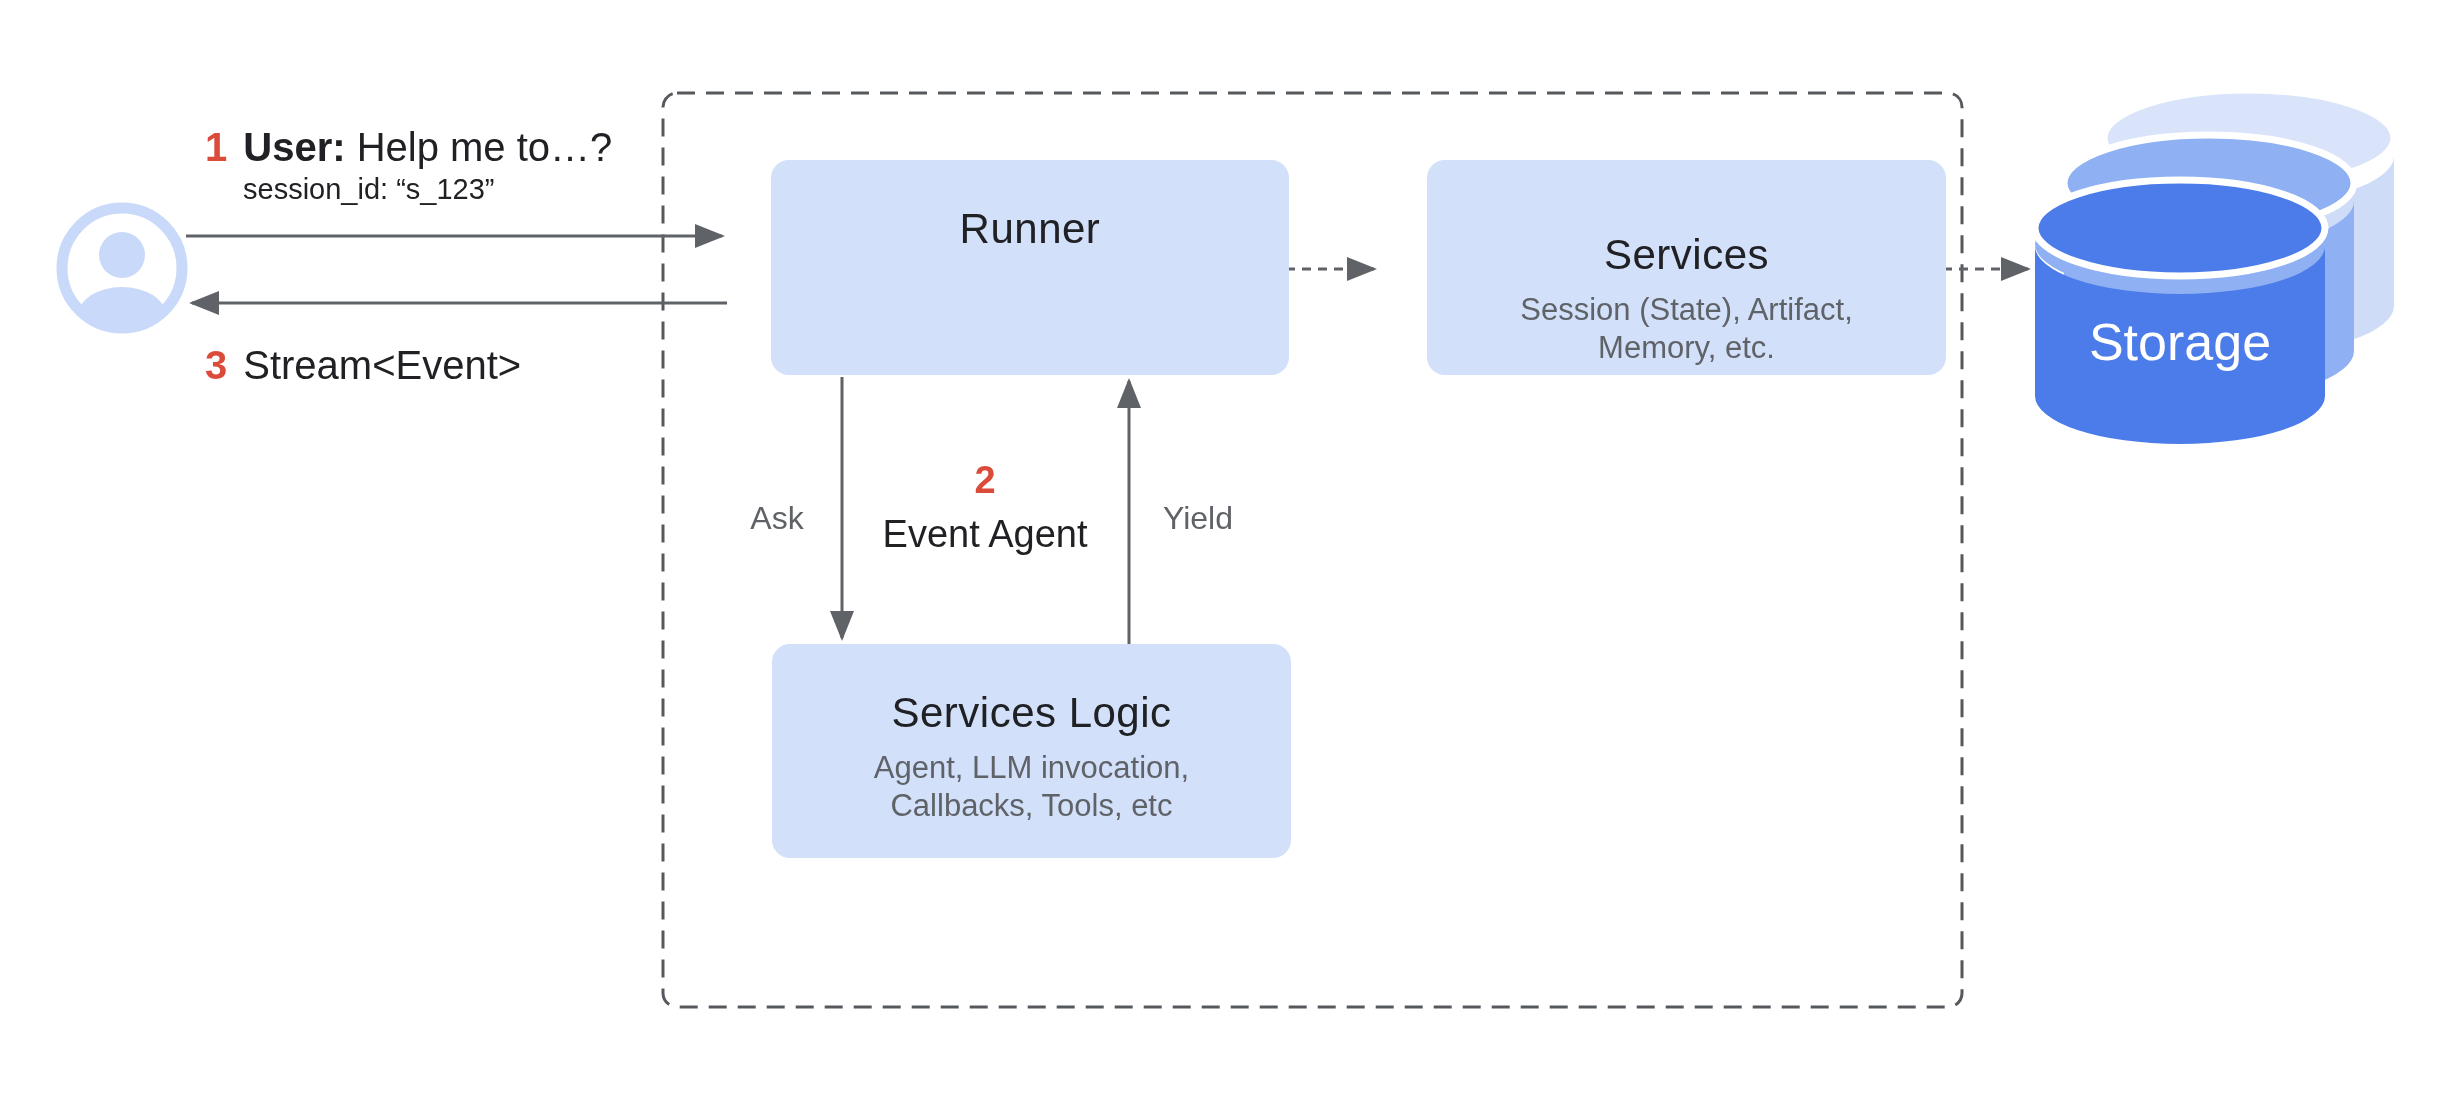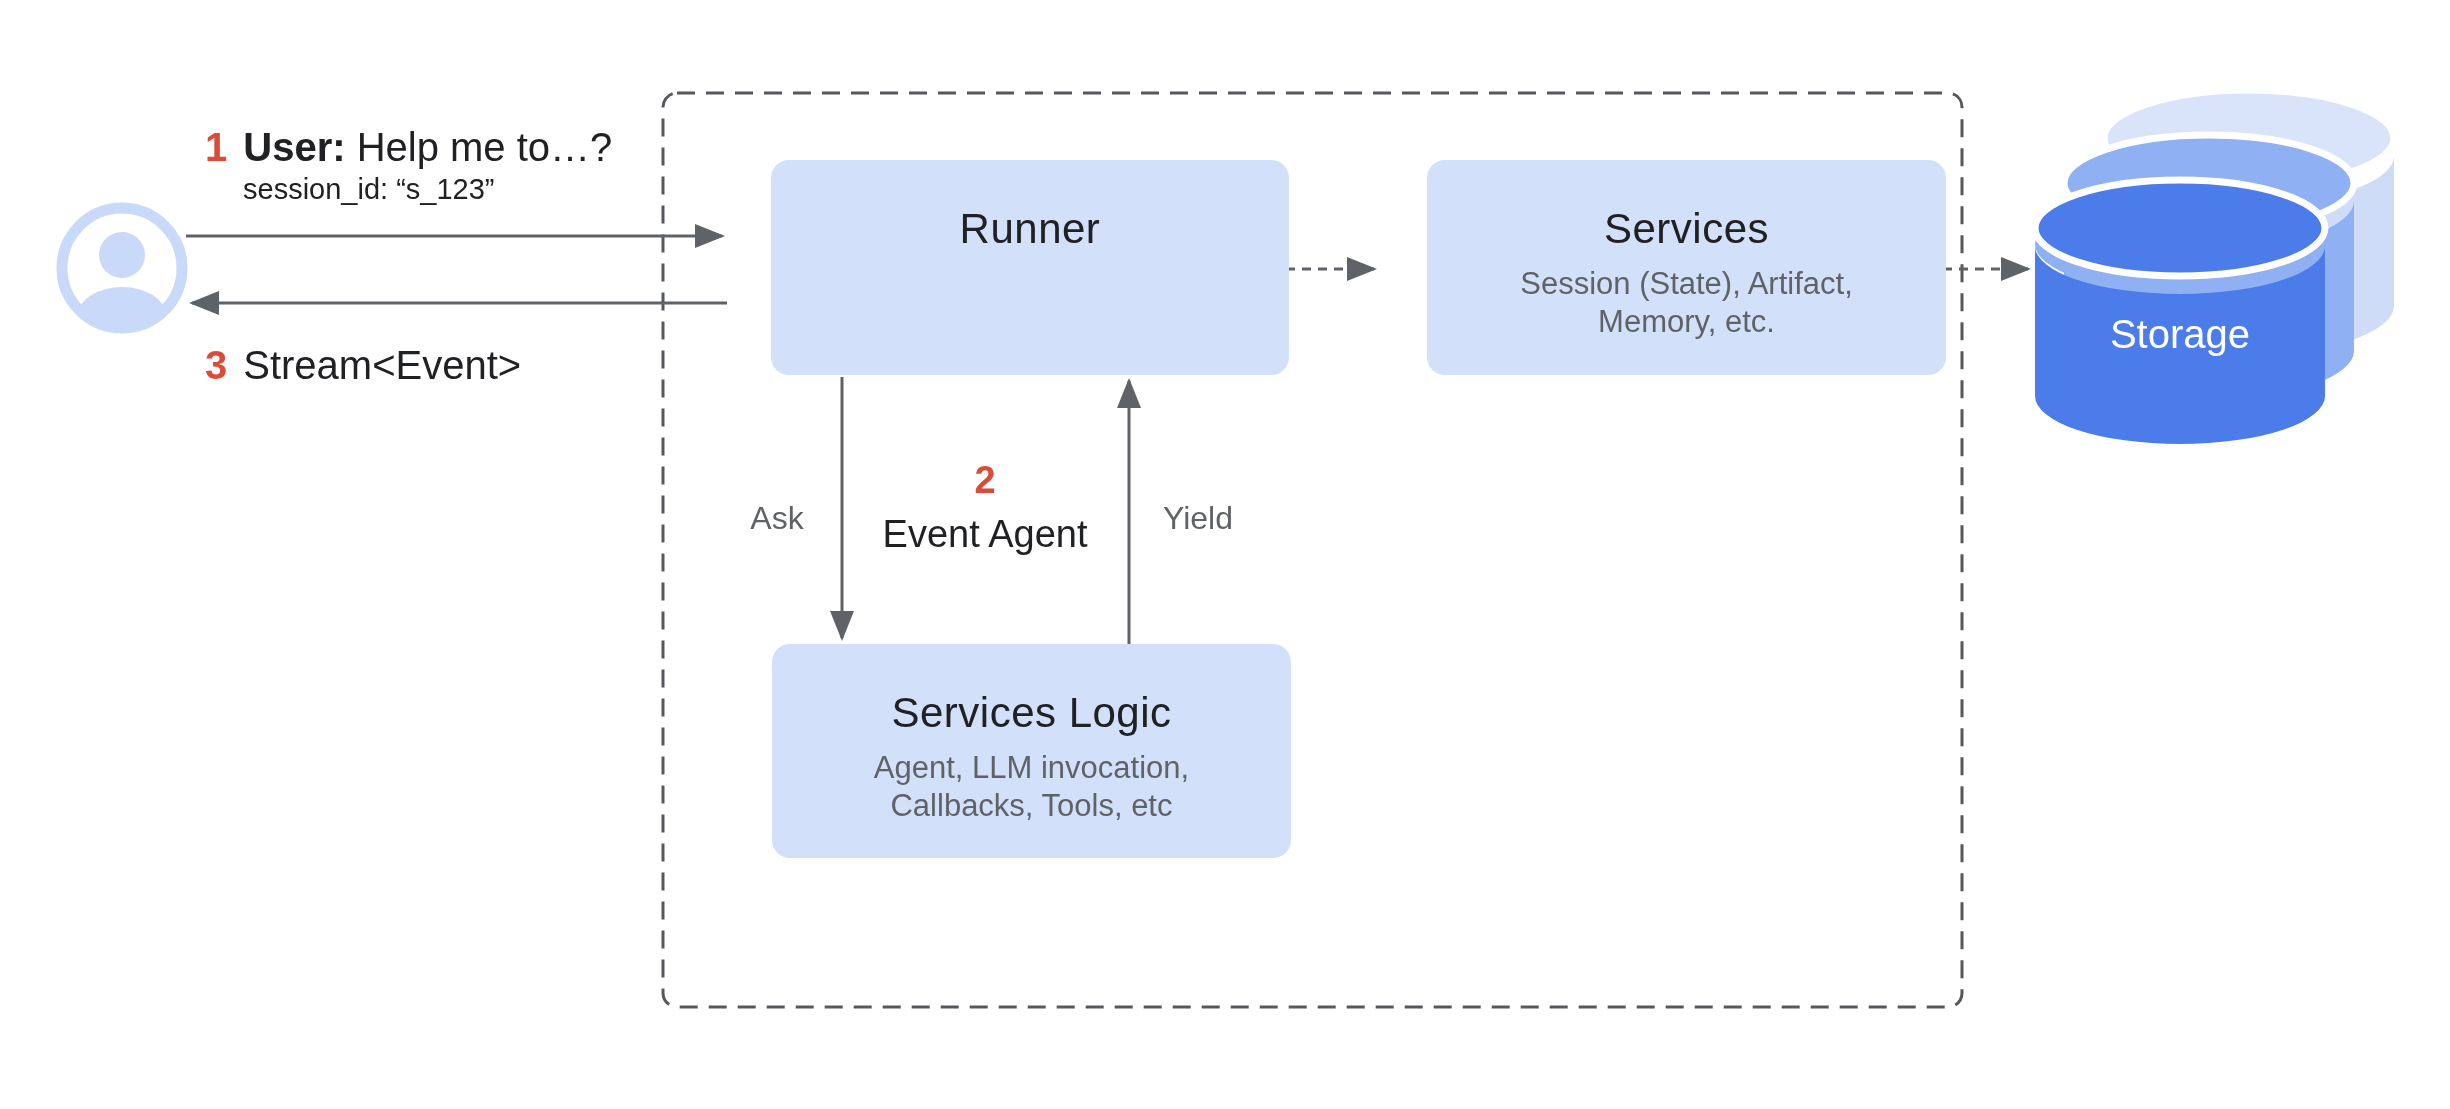--- a/index.html
+++ b/index.html
@@ -18,42 +18,42 @@
   svg.overlay{position:absolute; left:0; top:0; width:2450px; height:1109px; pointer-events:none;}
   .node{
     background:var(--node-blue); border-radius:18px;
     display:flex; flex-direction:column; align-items:center; text-align:center;
     box-sizing:border-box;
     margin-left:44px;
   }
   .node-title{font-size:42px; line-height:46px; color:var(--text-dark); letter-spacing:.5px;}
   .node-sub{font-size:31px; line-height:38px; color:var(--text-gray); margin-top:13px;}
   .runner-node{left:727px; top:160px; width:518px; height:215px; padding-top:46px;}
-  .services-node{left:1383px; top:160px; width:519px; height:215px; padding-top:46px;}
+  .services-node{left:1383px; top:160px; width:519px; height:215px; padding-top:72px;}
   .execution-node{left:728px; top:644px; width:519px; height:214px; padding-top:46px;}
   .ep-label{
     left:818px; top:277px; width:336px; height:50px;
     display:flex; align-items:center; justify-content:center;
     font-size:30px; color:var(--text-gray);
   }
   .step-line{display:flex; align-items:baseline; gap:16px; font-size:40px; line-height:46px;}
   .step-num{color:var(--accent-red); font-weight:bold;}
   .bold{font-weight:bold;}
   .step1{left:205px; top:124px;}
   .session{left:243px; top:172px; font-size:29px; line-height:34px; color:var(--text-dark);}
   .step3{left:205px; top:342px;}
   .edge-label{font-size:32px; color:var(--text-gray); text-align:center;}
   .ask-label{left:727px; top:500px; width:100px;}
   .yield-label{left:1133px; top:500px; width:130px;}
   .loop-block{left:835px; top:458px; width:300px; text-align:center;}
   .loop-num{font-size:38px; font-weight:bold; color:var(--accent-red); line-height:44px;}
   .loop-text{font-size:38px; color:var(--text-dark); line-height:44px; margin-top:10px;}
   .runtime-label{left:1320px; top:934px; font-size:42px; color:var(--text-dark); letter-spacing:.5px;}
   .storage-label{left:2060px; top:312px; width:240px; text-align:center;
-    font-size:40px; color:var(--storage-label-white);}
+    font-size:52px; color:var(--storage-label-white);}
 </style>
 </head>
 <body>
 
 <div class="canvas">
 
   <svg class="overlay">
     <defs>
       <marker id="ah" viewBox="0 0 10 8" refX="9" refY="4" markerWidth="10" markerHeight="8" orient="auto-start-reverse" markerUnits="strokeWidth">
         <path d="M0 0 L10 4 L0 8 Z" style="fill:var(--arrow-gray)"></path>

